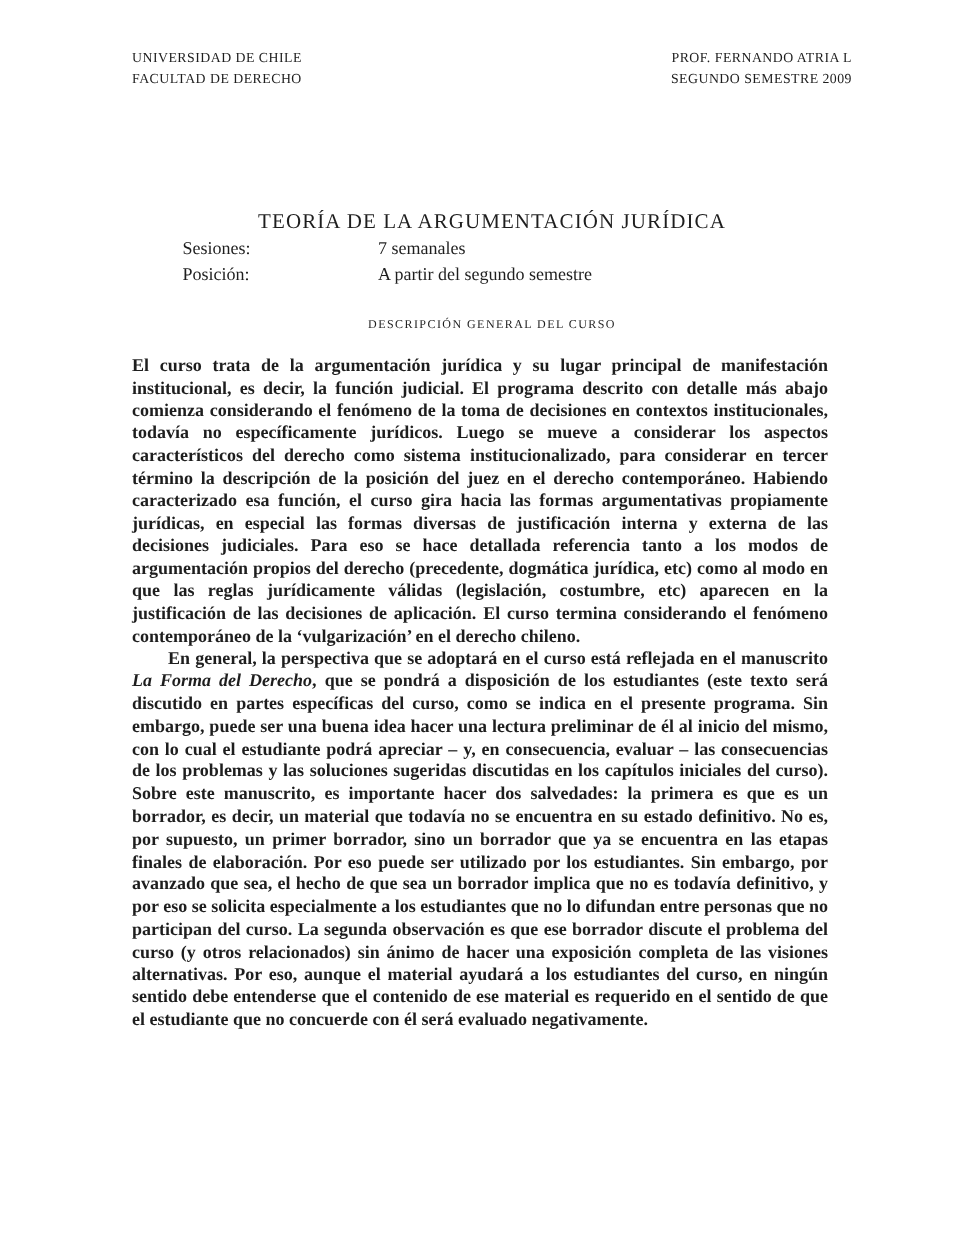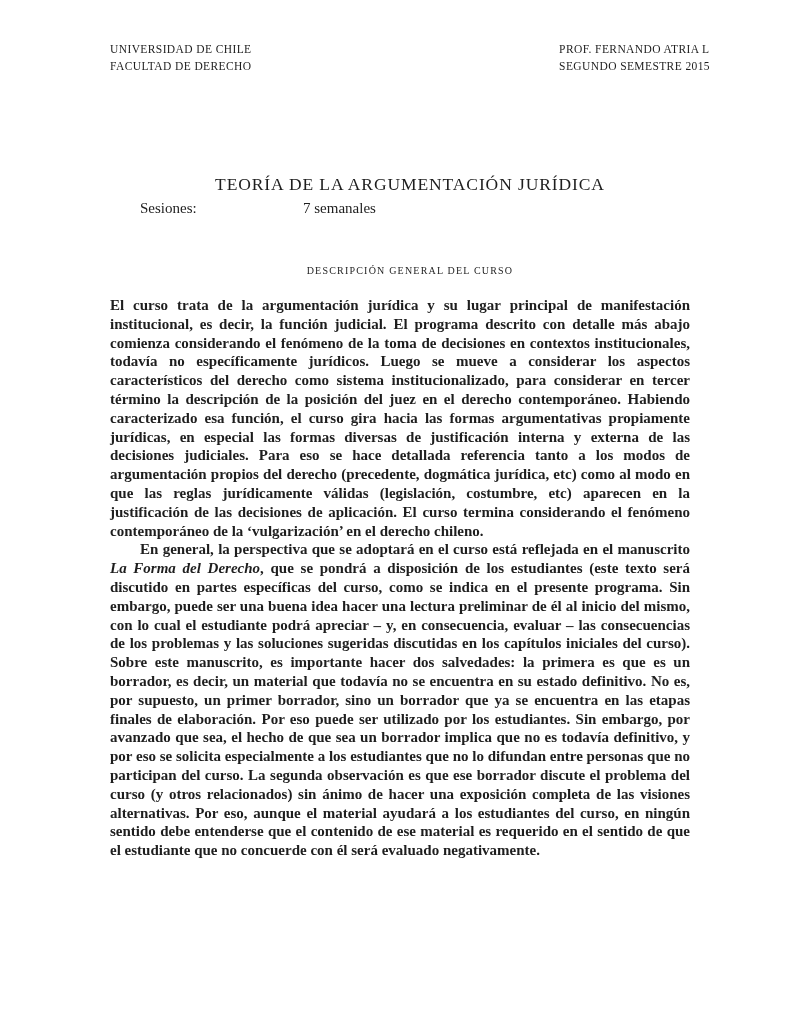--- a/index.html
+++ b/index.html
@@ -23,36 +23,37 @@
     top: 41px;
     left: 110px;
     right: 110px;
     display: flex;
     justify-content: space-between;
     font-size: 11.5px;
     line-height: 17px;
     letter-spacing: 0.4px;
   }
   .doc-header .hdr-right {
+    text-align: right;
   }
   .course-title {
     position: absolute;
     top: 160px;
     left: 0;
     right: 0;
     margin: 14px;
     text-align: center;
     font-size: 17.5px;
     font-weight: normal;
     letter-spacing: 0.9px;
   }
   .course-info {
     position: absolute;
     top: 198px;
-    left: 140px;
+    left: 152px;
     display: grid;
     grid-template-columns: 163px auto;
     font-size: 15px;
     line-height: 21px;
   }
   .section-heading {
     position: absolute;
     top: 265px;
     left: 0;
     right: 0;
@@ -87,29 +88,31 @@
 
 <div class="page">
 
   <div class="doc-header">
     <div class="hdr-left">
       <div>UNIVERSIDAD DE CHILE</div>
       <div>FACULTAD DE DERECHO</div>
     </div>
     <div class="hdr-right">
       <div>PROF. FERNANDO ATRIA L</div>
-      <div>SEGUNDO SEMESTRE 2015</div>
+      <div>SEGUNDO SEMESTRE 2009</div>
     </div>
   </div>
 
   <h1 class="course-title">TEORÍA DE LA ARGUMENTACIÓN JURÍDICA</h1>
 
   <div class="course-info">
     <div>Sesiones:</div>
     <div>7 semanales</div>
+    <div>Posición:</div>
+    <div>A partir del segundo semestre</div>
   </div>
 
   <h2 class="section-heading">DESCRIPCIÓN GENERAL DEL CURSO</h2>
 
   <div class="body-text">
     <p><span>El curso trata de la argumentación jurídica y su lugar principal de manifestación institucional, es decir, la función judicial. El programa descrito con detalle más abajo comienza considerando el fenómeno de la toma de decisiones en contextos institucionales, todavía no específicamente jurídicos. Luego se mueve a considerar los aspectos característicos del derecho como sistema institucionalizado, para considerar en tercer término la descripción de la posición del juez en el derecho contemporáneo. Habiendo caracterizado esa función, el curso gira hacia las formas argumentativas propiamente jurídicas, en especial las formas diversas de justificación interna y externa de las decisiones judiciales. Para eso se hace detallada referencia tanto a los modos de argumentación propios del derecho (precedente, dogmática jurídica, etc) como al modo en que las reglas jurídicamente válidas (legislación, costumbre, etc) aparecen en la justificación de las decisiones de aplicación. El curso termina considerando el fenómeno contemporáneo de la ‘vulgarización’ en el derecho chileno.</span></p>
     <p class="indent"><span>En general, la perspectiva que se adoptará en el curso está reflejada en el manuscrito </span><span class="italic">La Forma del Derecho</span><span>, que se pondrá a disposición de los estudiantes (este texto será discutido en partes específicas del curso, como se indica en el presente programa. Sin embargo, puede ser una buena idea hacer una lectura preliminar de él al inicio del mismo, con lo cual el estudiante podrá apreciar – y, en consecuencia, evaluar – las consecuencias de los problemas y las soluciones sugeridas discutidas en los capítulos iniciales del curso). Sobre este manuscrito, es importante hacer dos salvedades: la primera es que es un borrador, es decir, un material que todavía no se encuentra en su estado definitivo. No es, por supuesto, un primer borrador, sino un borrador que ya se encuentra en las etapas finales de elaboración. Por eso puede ser utilizado por los estudiantes. Sin embargo, por avanzado que sea, el hecho de que sea un borrador implica que no es todavía definitivo, y por eso se solicita especialmente a los estudiantes que no lo difundan entre personas que no participan del curso. La segunda observación es que ese borrador discute el problema del curso (y otros relacionados) sin ánimo de hacer una exposición completa de las visiones alternativas. Por eso, aunque el material ayudará a los estudiantes del curso, en ningún sentido debe entenderse que el contenido de ese material es requerido en el sentido de que el estudiante que no concuerde con él será evaluado negativamente.</span></p>
   </div>
 
 </div>

